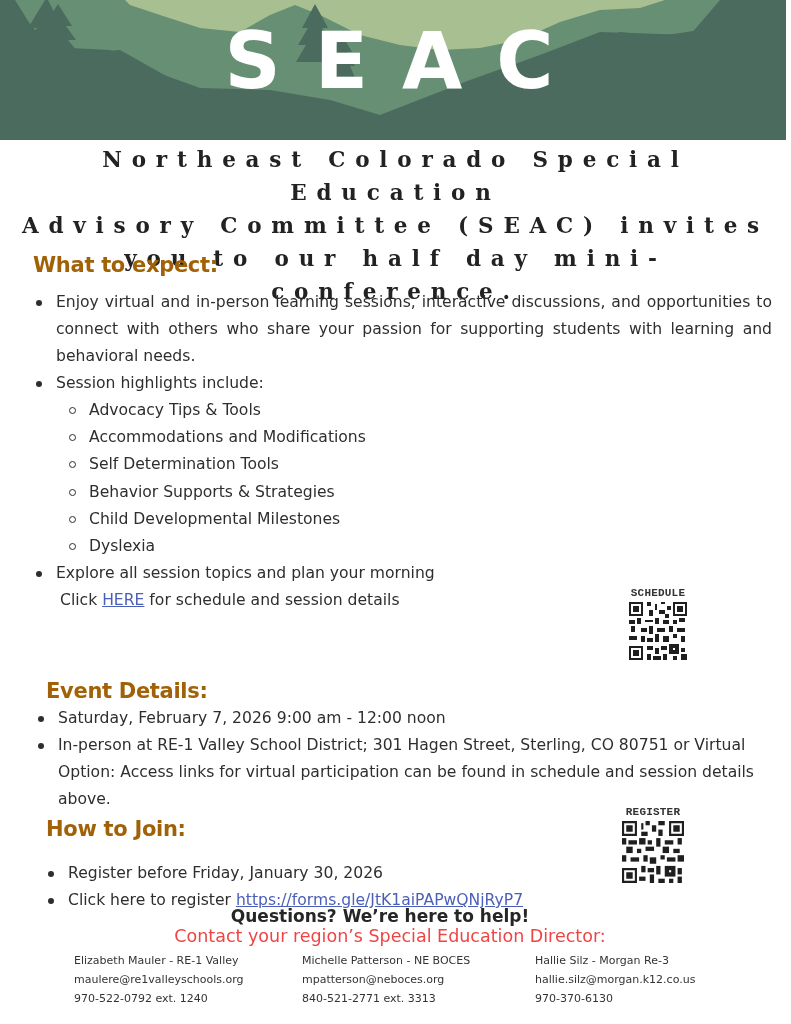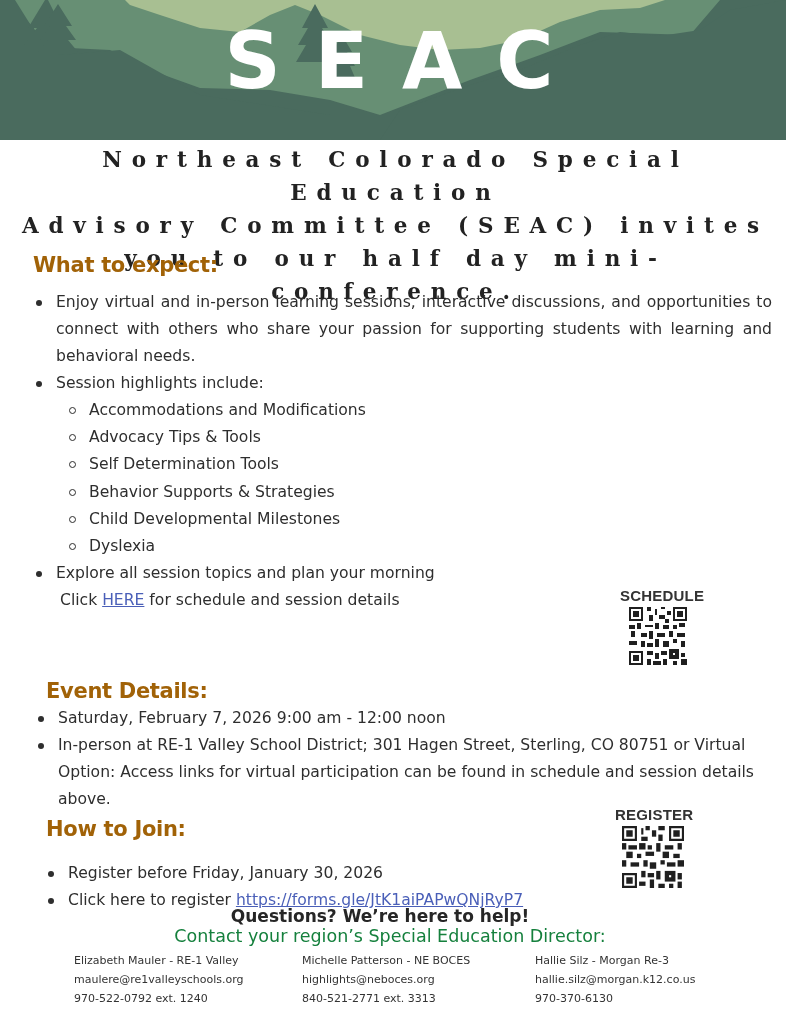--- a/index.html
+++ b/index.html
@@ -20,24 +20,24 @@
   ul.bul { list-style: none; position: absolute; }
   ul.bul > li { position: relative; padding-left: 24px; line-height: 27px; }
   ul.bul > li::before { content: ""; position: absolute; left: 4px; top: 11px; width: 6px; height: 6px; border-radius: 50%; background: #2e2e2e; }
   ul.sub { list-style: none; }
   ul.sub > li { position: relative; padding-left: 33px; line-height: 27.2px; }
   ul.sub > li::before { content: ""; position: absolute; left: 13px; top: 10px; width: 5px; height: 5px; border-radius: 50%; border: 1.3px solid #2e2e2e; }
   .just { text-align: justify; }
   a.link { color: #4a5fb8; text-decoration: underline; }
 
   .qr-block { position: absolute; text-align: center; }
-  .qr-label { font-family: Liberation Sans, sans-serif; font-weight: bold; font-size: 15px; color: #333; letter-spacing: 0.2px; display: block; margin-bottom: 3px; }
+  .qr-label { font-family: Liberation Mono, monospace; font-weight: bold; font-size: 11px; color: #333; letter-spacing: 0.2px; display: block; margin-bottom: 3px; }
 
   .questions { position: absolute; left: 0; top: 906px; width: 760px; text-align: center; font-weight: bold; font-size: 17px; color: #262626; }
-  .contact-line { position: absolute; left: 0; top: 926px; width: 780px; text-align: center; font-size: 17.5px; color: #15803d; }
+  .contact-line { position: absolute; left: 0; top: 926px; width: 780px; text-align: center; font-size: 17.5px; color: #ef4444; }
   .contact-col { position: absolute; top: 951px; font-size: 11px; line-height: 19px; color: #333; }
 </style>
 </head>
 <body>
 
 <div class="banner">
   <svg width="786" height="140" viewBox="0 0 786 140">
     <rect width="786" height="140" fill="#4a6b5e"></rect>
     <path d="M10,0 L720,0 L690,35 L600,32 L540,55 L470,80 L380,115 L330,100 L270,90 L200,88 L150,70 L110,50 L70,48 L35,30 Z" fill="#678f74"></path>
     <path d="M125,0 L665,0 L640,8 L600,10 L560,22 L520,40 L480,48 L440,50 L400,45 L360,35 L320,15 L295,5 L270,15 L240,32 L200,28 L160,15 L130,5 Z" fill="#a8bf92"></path>
@@ -63,22 +63,22 @@
   <div>you to our half day mini-conference.</div>
 </div>
 
 <div class="h2" style="left:33px; top:253px;">What to expect:</div>
 
 <ul class="bul body-text" style="left:32px; top:289px; width:740px;">
   <li class="just"><span>Enjoy virtual and in-person learning sessions, interactive discussions, and opportunities to connect with others who share your passion for supporting students with learning and behavioral needs.</span></li>
   <li>
     <span>Session highlights include:</span>
     <ul class="sub">
+      <li>Advocacy Tips &amp; Tools</li>
       <li>Accommodations and Modifications</li>
-      <li>Advocacy Tips &amp; Tools</li>
       <li>Self Determination Tools</li>
       <li>Behavior Supports &amp; Strategies</li>
       <li>Child Developmental Milestones</li>
       <li>Dyslexia</li>
     </ul>
   </li>
   <li>
     <span>Explore all session topics and plan your morning</span><br>
     <span style="padding-left:4px;">Click </span><a class="link" href="#">HERE</a><span> for schedule and session details</span>
   </li>
@@ -197,20 +197,20 @@
 <div class="questions">Questions? We’re here to help!</div>
 <div class="contact-line">Contact your region’s Special Education Director:</div>
 
 <div class="contact-col" style="left:74px;">
   <div>Elizabeth Mauler - RE-1 Valley</div>
   <div>maulere@re1valleyschools.org</div>
   <div>970-522-0792 ext. 1240</div>
 </div>
 <div class="contact-col" style="left:302px;">
   <div>Michelle Patterson - NE BOCES</div>
-  <div>highlights@neboces.org</div>
+  <div>mpatterson@neboces.org</div>
   <div>840-521-2771 ext. 3313</div>
 </div>
 <div class="contact-col" style="left:535px;">
   <div>Hallie Silz - Morgan Re-3</div>
   <div>hallie.silz@morgan.k12.co.us</div>
   <div>970-370-6130</div>
 </div>
 
 </body></html>

